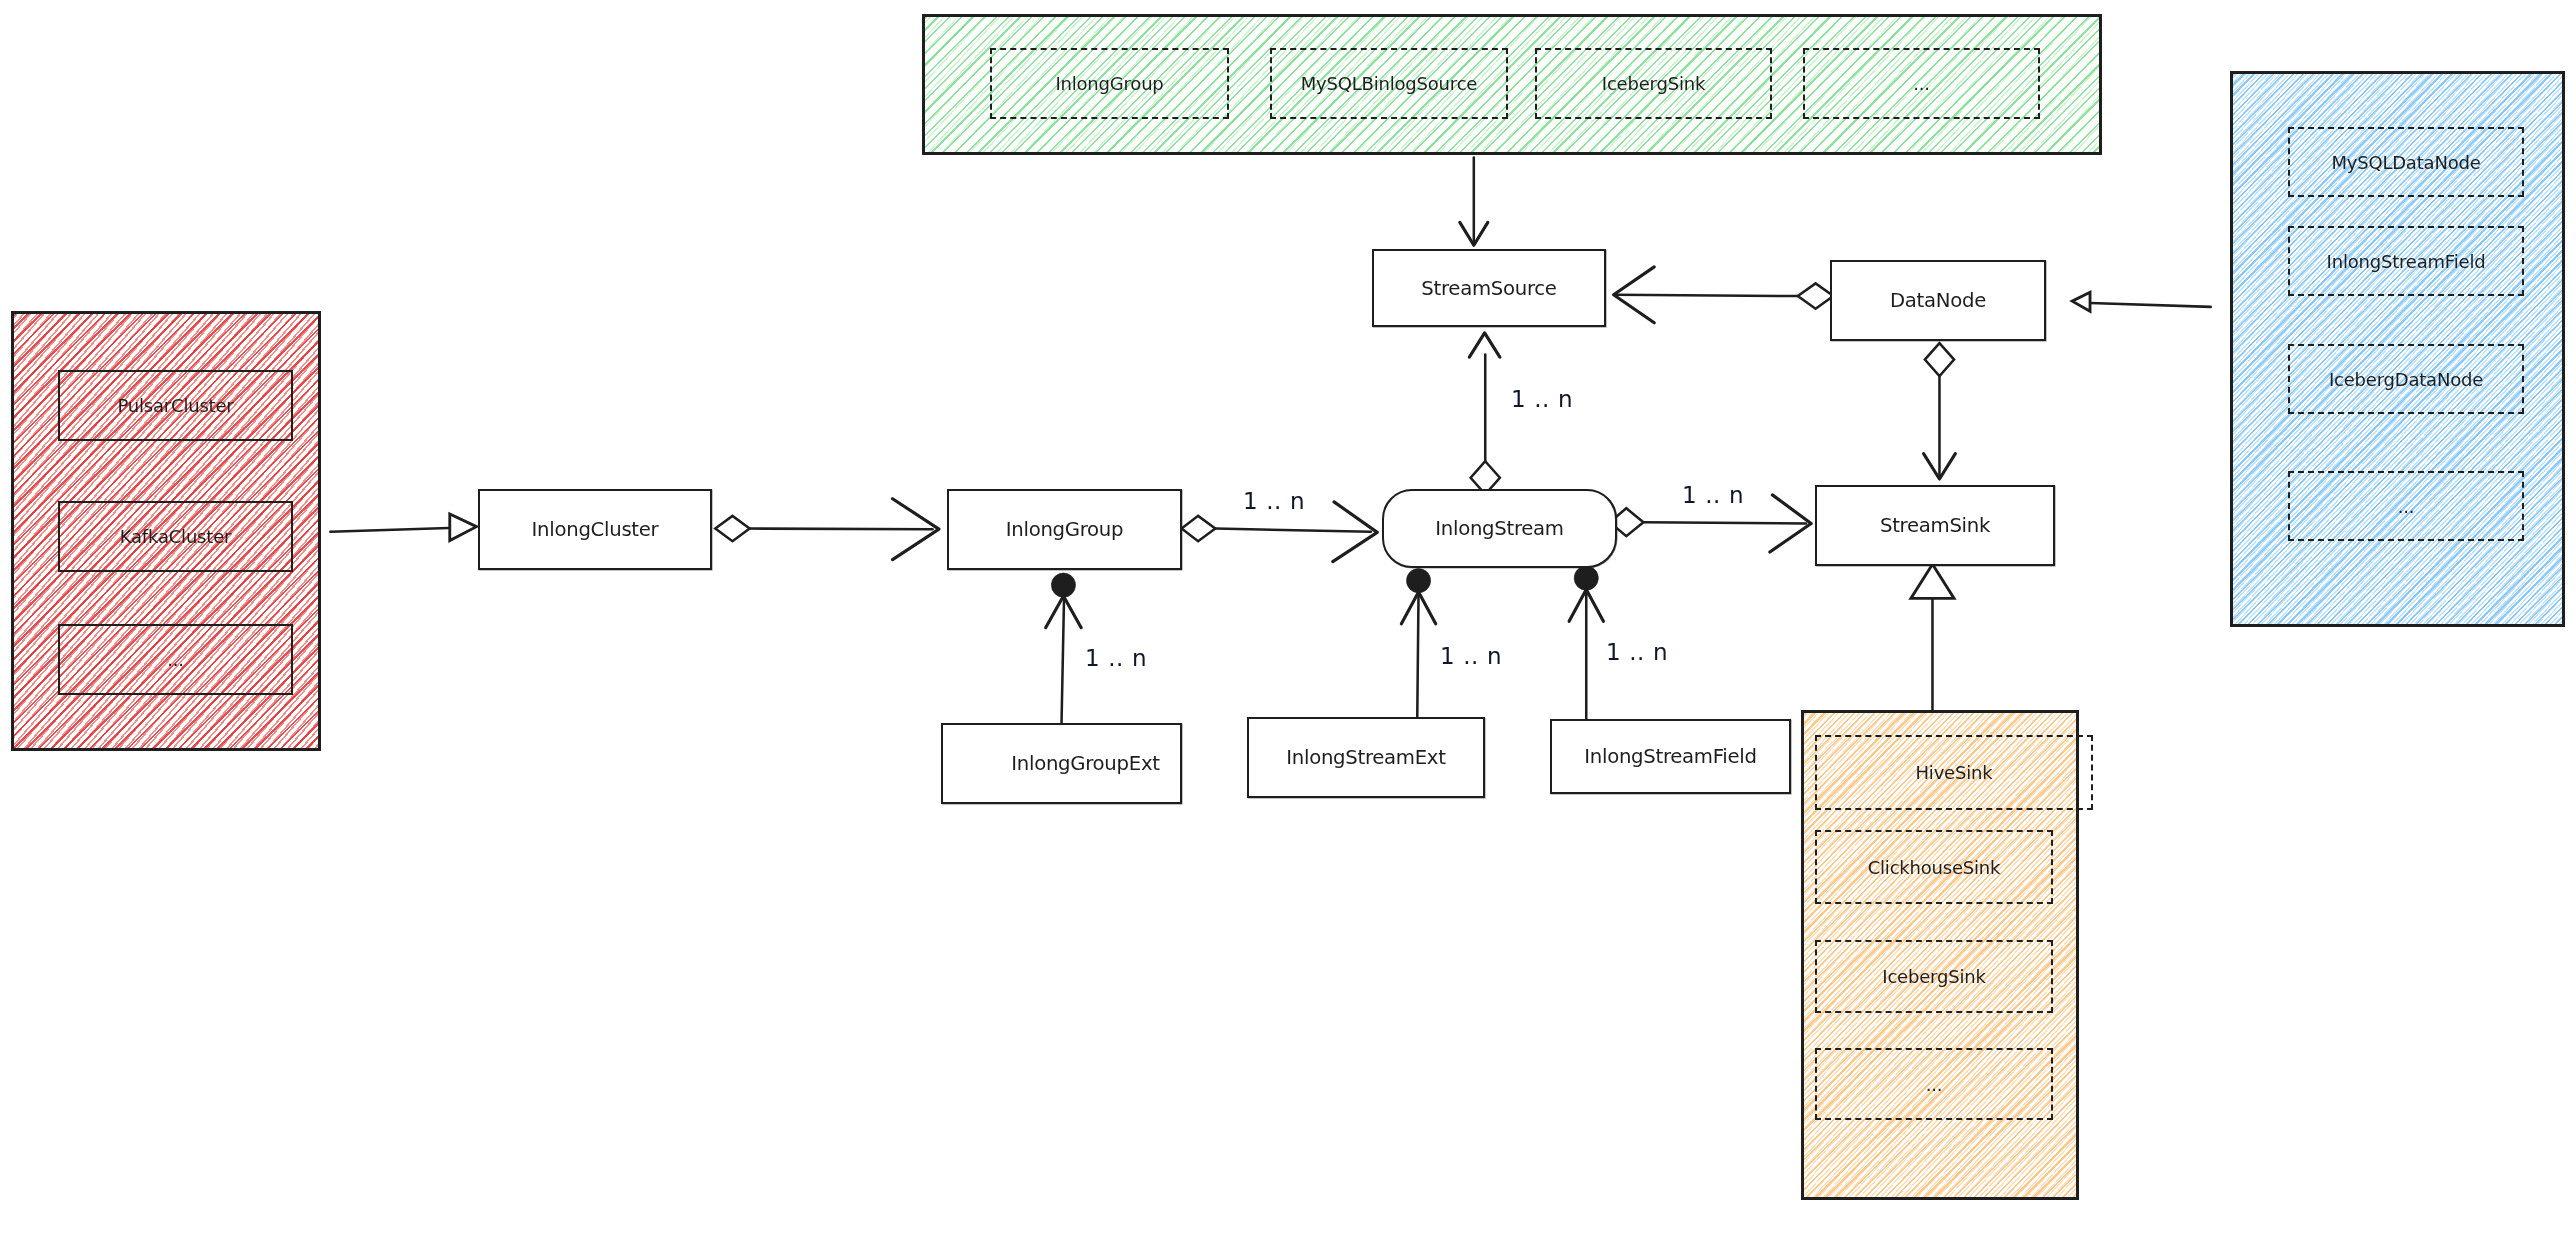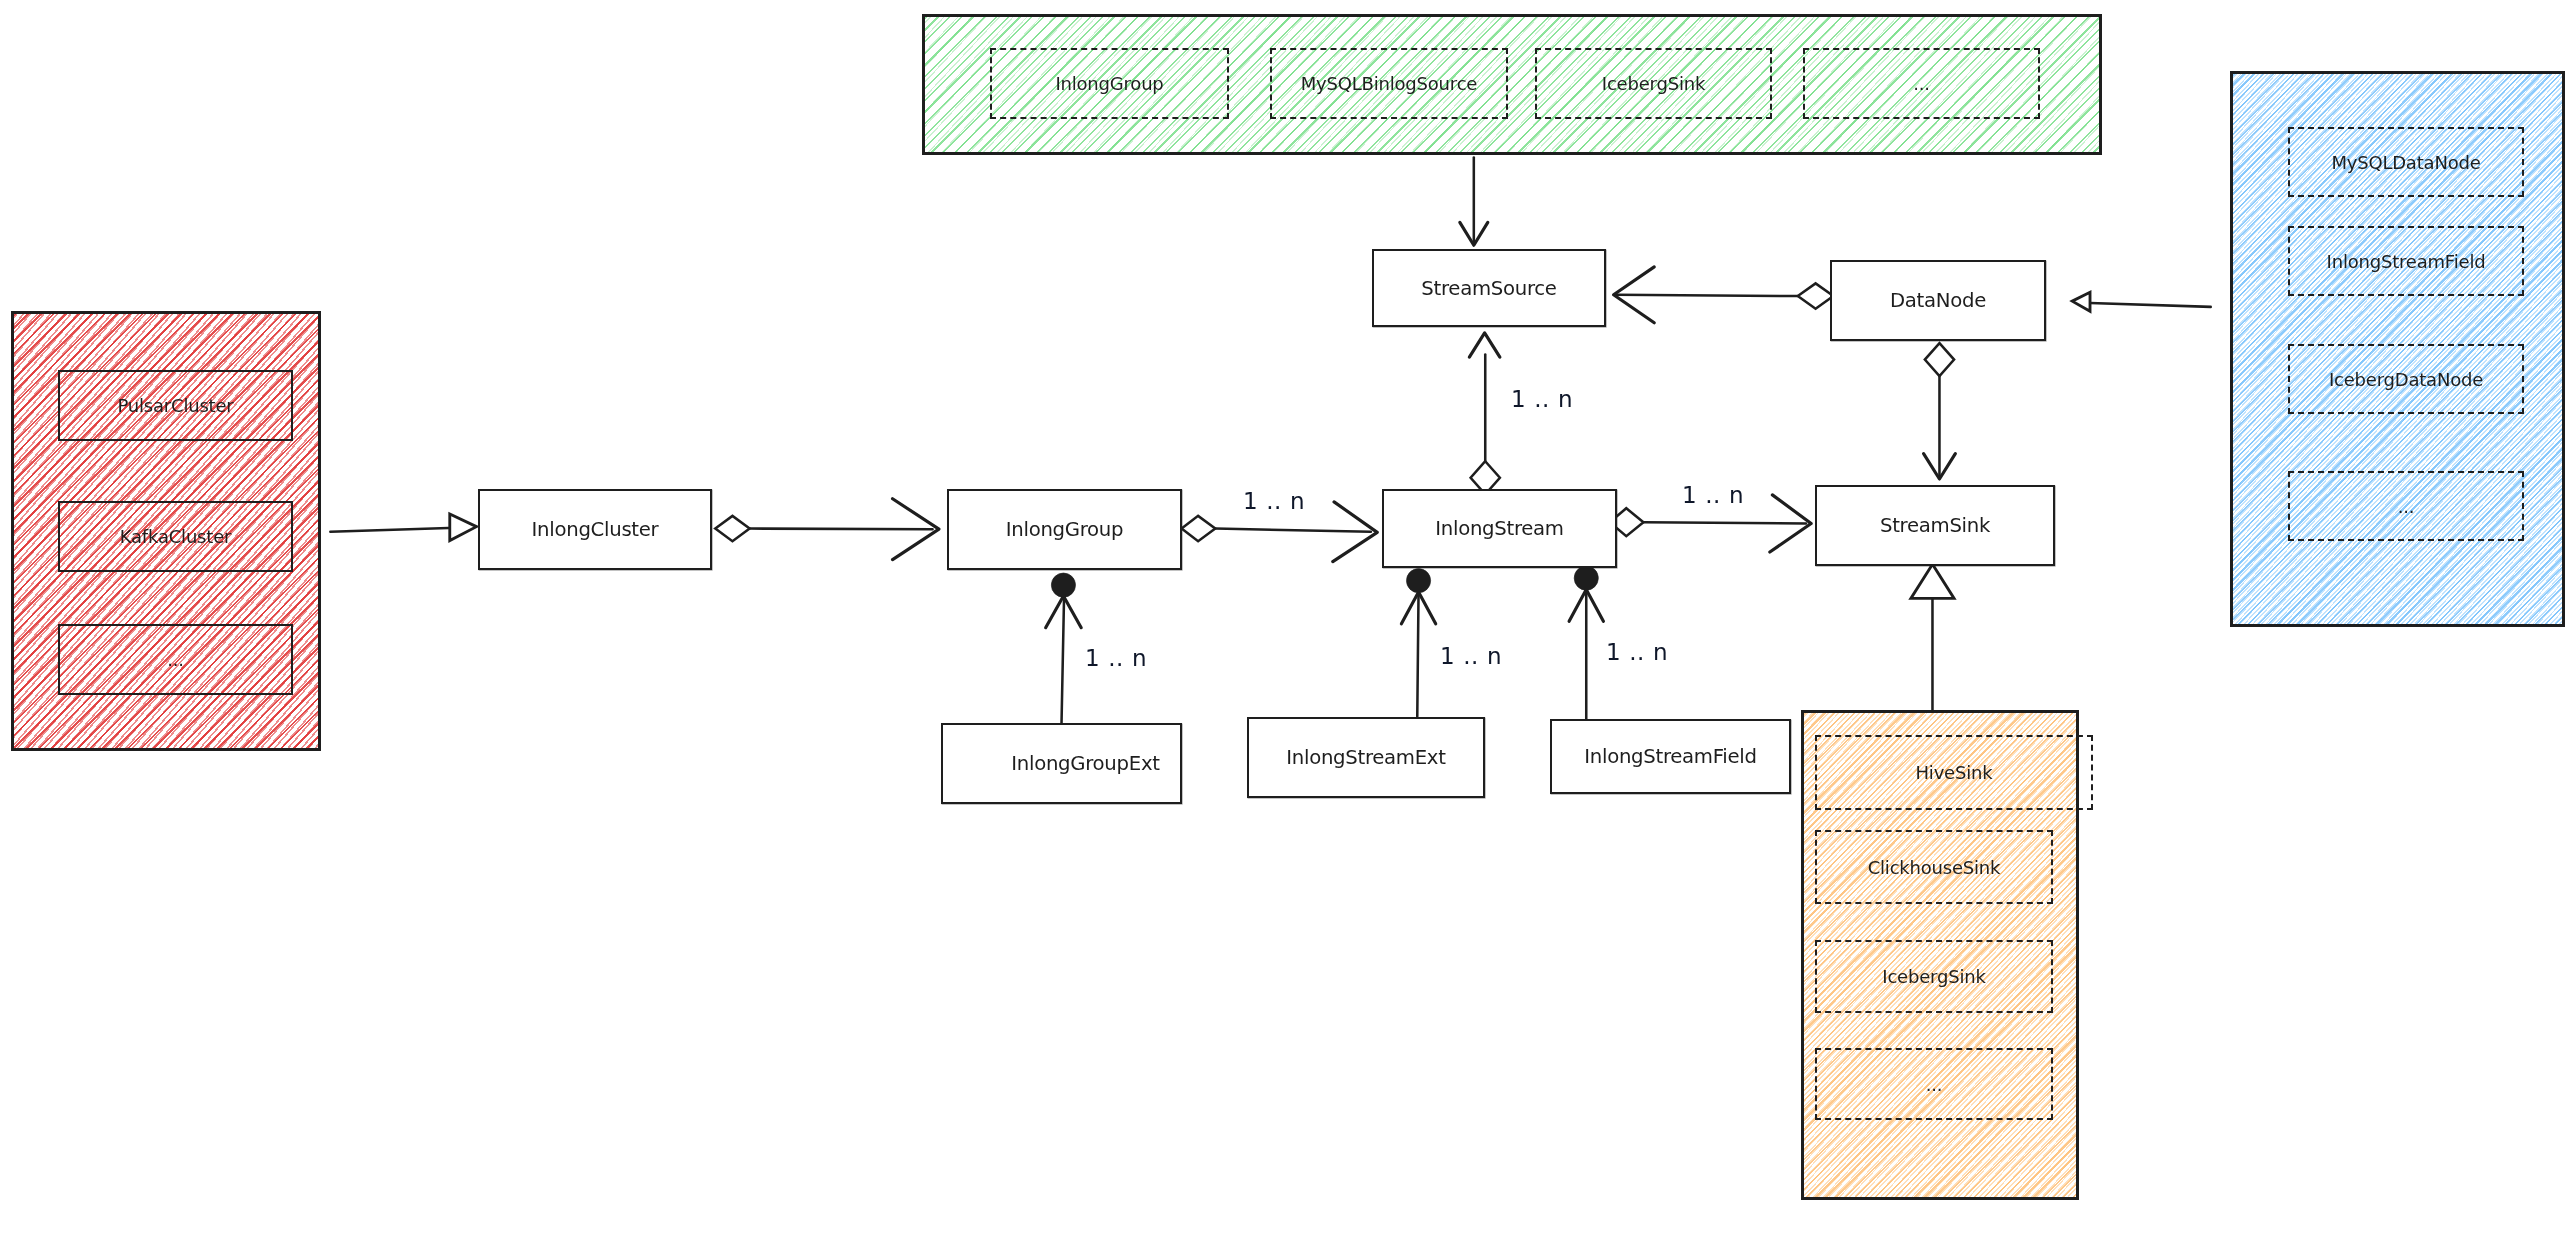--- a/index.html
+++ b/index.html
@@ -155,21 +155,21 @@
     <g>
       <path class="wire" d="M3042 1117 L3042 942"></path>
       <polygon class="tri" points="3042,888 3008,942 3076,942"></polygon>
     </g>
   </svg>
 
   <div class="entity" style="left:1372px;top:249px;width:234px;height:78px;">StreamSource</div>
   <div class="entity" style="left:1830px;top:260px;width:216px;height:81px;">DataNode</div>
   <div class="entity" style="left:478px;top:489px;width:234px;height:81px;">InlongCluster</div>
   <div class="entity" style="left:947px;top:489px;width:235px;height:81px;">InlongGroup</div>
-  <div class="entity" style="left:1382px;top:489px;width:235px;height:79px;">InlongStream</div>
+  <div class="entity" style="left:1382px;top:489px;width:235px;height:79px;border-radius:30px;">InlongStream</div>
   <div class="entity" style="left:1815px;top:485px;width:240px;height:81px;">StreamSink</div>
   <div class="entity" style="left:941px;top:723px;width:241px;height:81px;padding-left:48px;">InlongGroupExt</div>
   <div class="entity" style="left:1247px;top:717px;width:238px;height:81px;">InlongStreamExt</div>
   <div class="entity" style="left:1550px;top:719px;width:241px;height:75px;text-align:center;">InlongStreamField</div>
 
   <div class="mult" style="left:1511px;top:386px;">1 .. n</div>
   <div class="mult" style="left:1243px;top:488px;">1 .. n</div>
   <div class="mult" style="left:1682px;top:482px;">1 .. n</div>
   <div class="mult" style="left:1085px;top:645px;">1 .. n</div>
   <div class="mult" style="left:1440px;top:643px;">1 .. n</div>

